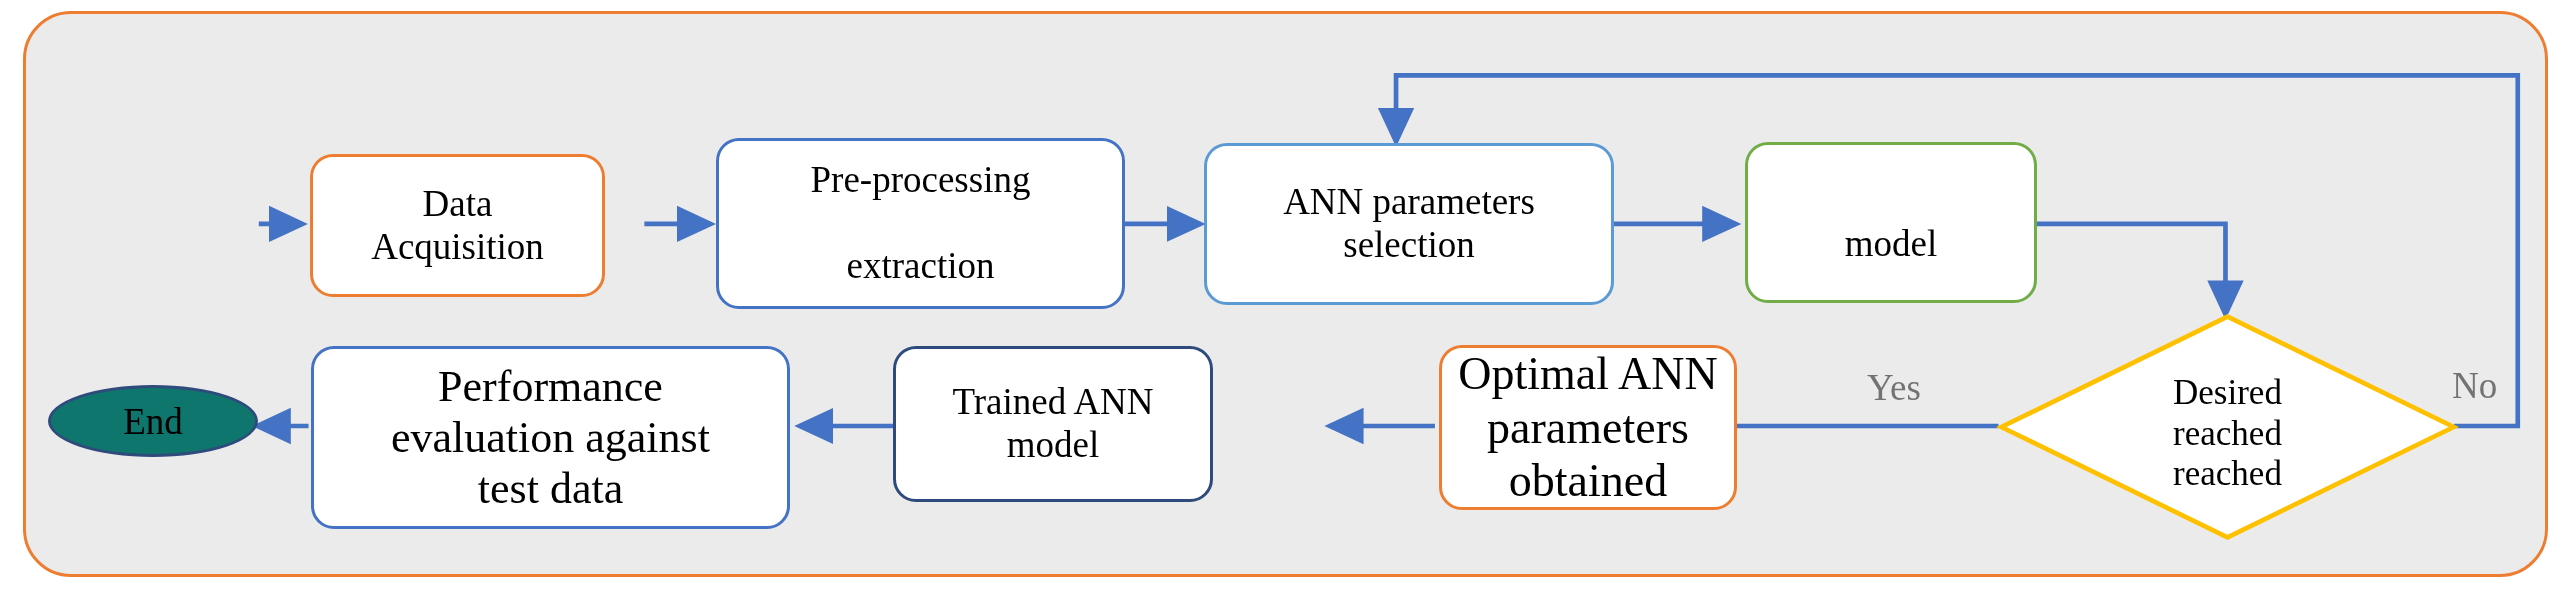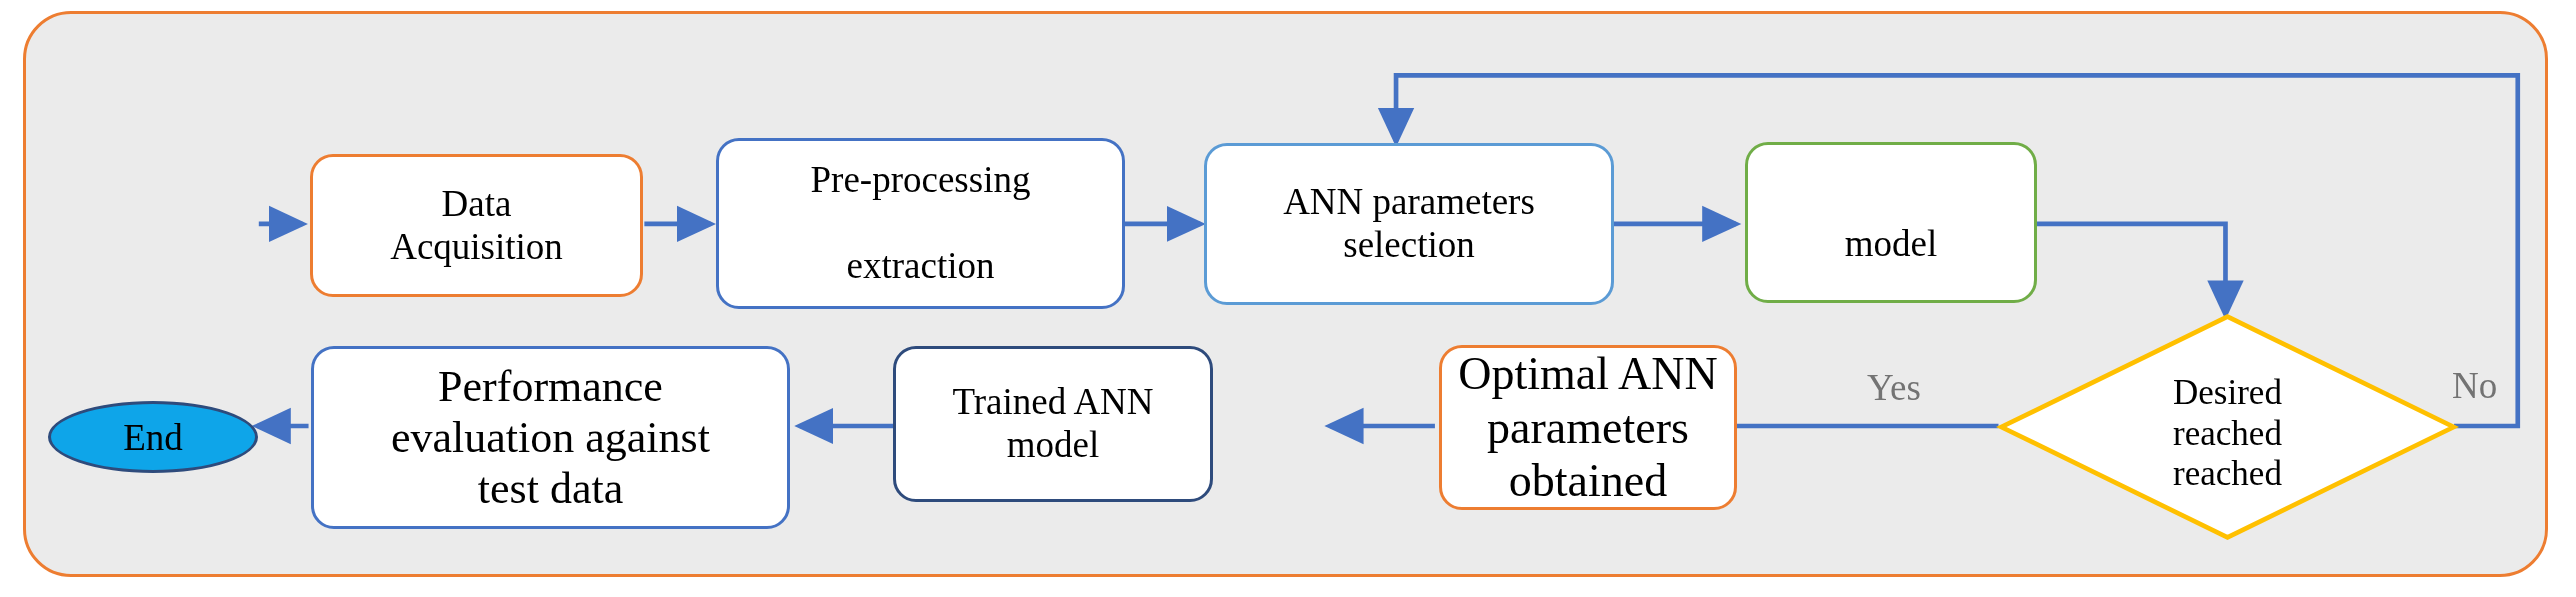--- a/index.html
+++ b/index.html
@@ -62,21 +62,21 @@
     <path d="M3156,548 L3238,548 L3238,97 L1795,97 L1795,182" stroke="#4472c4" stroke-width="6" fill="none" marker-end="url(#ah)"></path>
 
     <path d="M1845,548 L1710,548" stroke="#4472c4" stroke-width="6" fill="none" marker-end="url(#ah)"></path>
 
     <path d="M1168,548 L1028,548" stroke="#4472c4" stroke-width="6" fill="none" marker-end="url(#ah)"></path>
 
     <path d="M396,548 L330,548" stroke="#4472c4" stroke-width="6" fill="none" marker-end="url(#ah)"></path>
   </svg>
 
 
-  <div class="node rbox" style="left:310px;top:154px;width:333px;height:143px;border-color:#ed7d31;font-size:37px;">
+  <div class="node rbox" style="left:310px;top:154px;width:295px;height:143px;border-color:#ed7d31;font-size:37px;">
     <span class="lbl">
       <span>Data</span><br>
       <span>Acquisition</span>
     </span>
   </div>
 
   <div class="node rbox" style="left:716px;top:138px;width:409px;height:171px;border-color:#4472c4;font-size:37px;">
     <span class="lbl">
       <span>Pre-processing</span><br>
       <br>
@@ -135,18 +135,18 @@
   </div>
 
   <div class="node rbox" style="left:311px;top:346px;width:479px;height:183px;border-color:#4472c4;font-size:44px;">
     <span class="lbl">
       <span>Performance</span><br>
       <span>evaluation against</span><br>
       <span>test data</span>
     </span>
   </div>
 
-  <div class="ellipse" style="left:48px;top:401px;width:210px;height:72px;background:#0ea5e9;font-size:37px;">
+  <div class="ellipse" style="left:48px;top:385px;width:210px;height:72px;background:#0f766e;font-size:37px;">
     <span class="lbl">End</span>
   </div>
 
 </div>
 
 
 </body></html>

